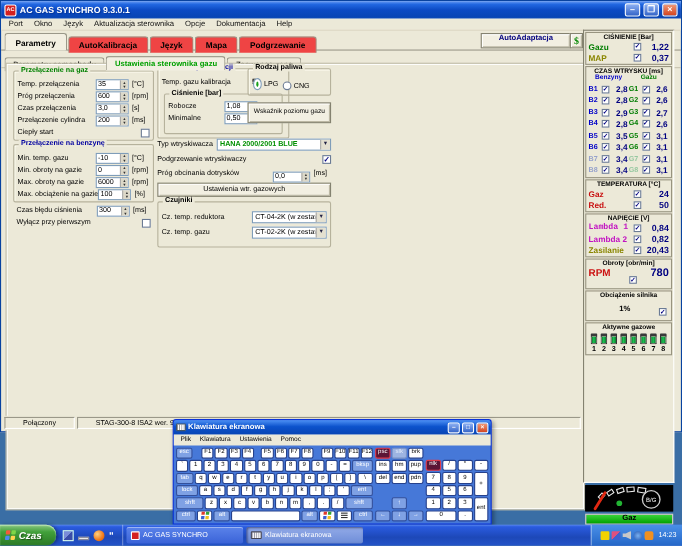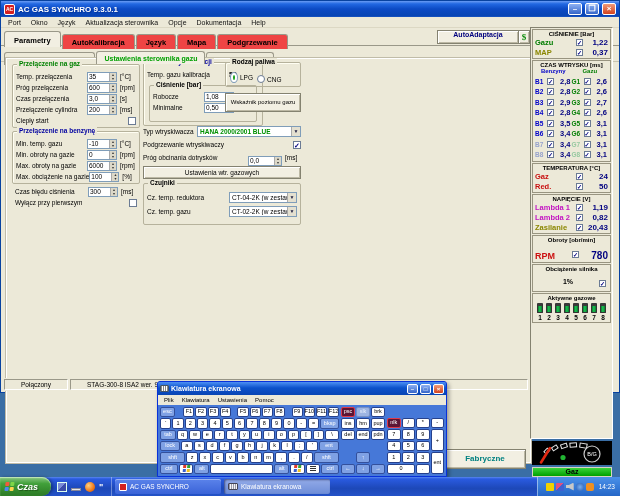--- a/index.html
+++ b/index.html
@@ -77,21 +77,21 @@
 .mt{font-size:6px;font-weight:bold;text-align:center;white-space:nowrap;color:#000;}
 .mrow{display:flex;align-items:center;height:10px;gap:1px;}
 .ml{flex:1;font-size:7.5px;font-weight:bold;white-space:nowrap;}
 .mv{width:24px;text-align:right;font-size:8px;font-weight:bold;color:#000080;}
 .ich{display:flex;height:8px;}
 .ich span{flex:1;text-align:center;font-size:6px;font-weight:bold;}
 .irow{display:flex;height:10.5px;align-items:center;}
 .ih{display:flex;flex:1;align-items:center;gap:1px;}
 .il{font-size:6.5px;font-weight:bold;width:11px;}
 .iv{flex:1;text-align:right;font-size:7.5px;font-weight:bold;color:#000080;padding-right:1px;}
-.rpmrow{display:flex;align-items:flex-end;gap:1px;}
+.rpmrow{display:flex;align-items:flex-start;gap:1px;}
 .rpml{color:#cc1111;font-weight:bold;font-size:9px;flex:1;}
 .rpmv{font-size:10px;font-weight:bold;color:#000080;width:28px;text-align:right;}
 .ldrow{display:flex;align-items:center;padding:0 2px;}
 .ldv{flex:1;text-align:center;font-size:7px;font-weight:bold;}
 #active-cells{display:flex;justify-content:space-between;padding:0 1px;margin-top:2px;}
 .acell{width:8px;text-align:center;}
 .ai{width:6px;height:10px;margin:0 auto;background:linear-gradient(90deg,#0a7a2a,#1cc455 45%,#0a7a2a);border:1px solid #333;border-top:3px solid #3a3a3a;border-radius:1px;}
 .an{font-size:6.5px;font-weight:bold;margin-top:1px;}
 
 
@@ -537,23 +537,23 @@
               <span class="ml" style="color: rgb(200, 16, 16);">Red.</span>
               <span class="chk sm">✓</span>
               <span class="mv">50</span>
             </div>
           </div>
       </div>
       <div class="mbox">
         <div class="mt">NAPIĘCIE [V]</div>
         <div id="volt-mrows">
             <div class="mrow">
-              <span class="ml" style="color: rgb(194, 20, 194);">Lambda 1</span>
+              <span class="ml" style="color: rgb(194, 20, 194); font-family: Liberation Mono, monospace;">Lambda 1</span>
               <span class="chk sm">✓</span>
-              <span class="mv">1,19</span>
+              <span class="mv">0,84</span>
             </div>
             <div class="mrow">
               <span class="ml" style="color: rgb(194, 20, 194);">Lambda 2</span>
               <span class="chk sm">✓</span>
               <span class="mv">0,82</span>
             </div>
             <div class="mrow">
               <span class="ml" style="color: rgb(138, 134, 0);">Zasilanie</span>
               <span class="chk sm">✓</span>
               <span class="mv">20,43</span>
@@ -607,21 +607,20 @@
               <div class="an">7</div>
             </div>
             <div class="acell">
               <div class="ai"></div>
               <div class="an">8</div>
             </div>
           </div>
       </div>
     </div>
 
-    <div id="factory-btn" class="xpbtn">Fabryczne</div>
 
     <div id="gauge">
       <svg width="80" height="24" viewBox="0 0 80 24">
         <rect x="0" y="0" width="80" height="24" fill="#000"></rect>
         <g fill="none" stroke="#e8e8e8" stroke-width="1">
           <rect x="12" y="9" width="5" height="3.4" transform="rotate(-48 14 10)"></rect>
           <rect x="20" y="5.5" width="5.5" height="3.6" transform="rotate(-33 22 7)"></rect>
           <rect x="29" y="3" width="6" height="3.8" transform="rotate(-18 32 5)"></rect>
           <rect x="38" y="2" width="6.5" height="4" transform="rotate(-5 41 4)"></rect>
           <rect x="48" y="2.5" width="7" height="4.2" transform="rotate(9 51 4)"></rect>

